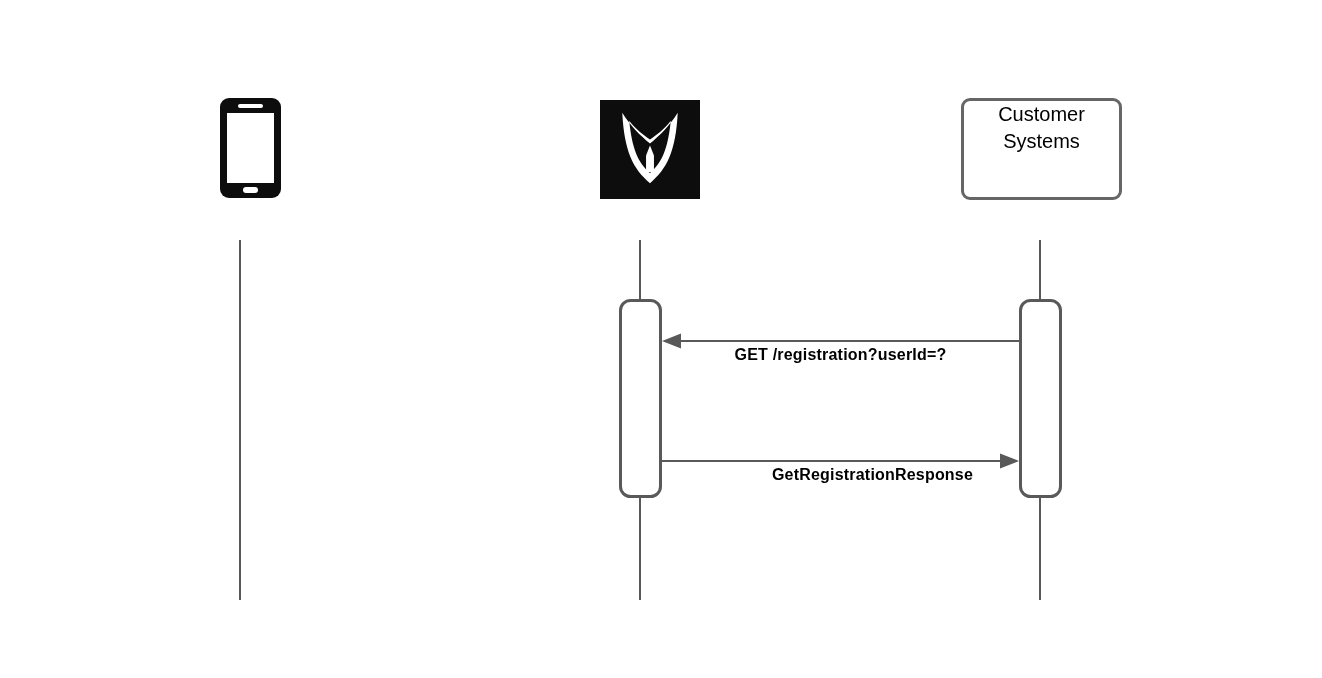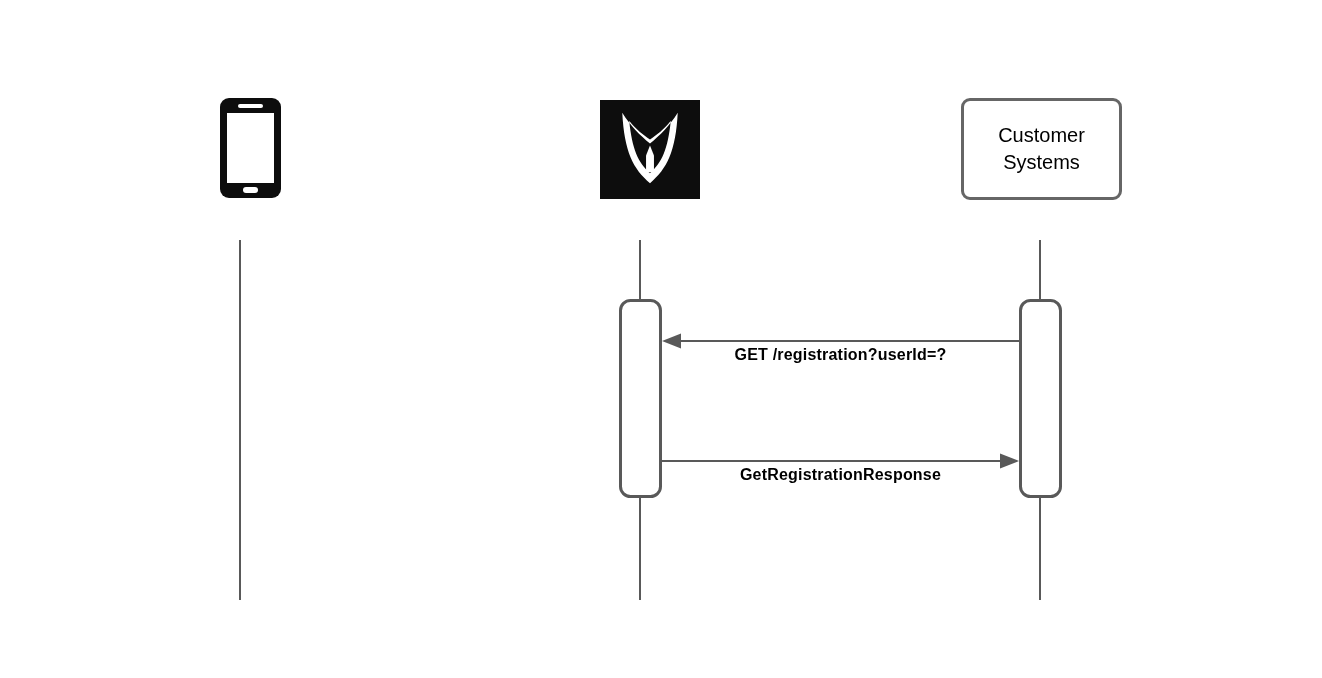--- a/index.html
+++ b/index.html
@@ -27,21 +27,21 @@
     display: flex; align-items: center; justify-content: center;
   }
 
   
   .participant-box {
     left: 961px; top: 98px; width: 161px; height: 102px;
     box-sizing: border-box;
     background: #ffffff;
     border: 3px solid #666666;
     border-radius: 9px;
-    display: flex; align-items: center; justify-content: center;
+    display: flex; align-items: flex-start; justify-content: center;
     text-align: center;
     font-size: 20px;
     line-height: 27px;
     color: #000000;
     padding: 0 10px;
   }
 
   
   .line-layer { left: 0; top: 0; width: 1322px; height: 678px; }
 
@@ -49,21 +49,21 @@
   .msg-label {
     left: 662px; width: 357px;
     text-align: center;
     font-size: 16px;
     font-weight: bold;
     color: #000000;
     letter-spacing: 0.2px;
     white-space: nowrap;
   }
   .msg-label-1 { top: 346px; }
-  .msg-label-2 { top: 466px; }
+  .msg-label-2 { top: 466px; margin-left: 32px; }
 </style>
 </head>
 <body>
 
 <div class="canvas">
 
   <div class="abs phone-wrap">
     <svg width="61" height="100" viewBox="0 0 61 100">
       <rect x="0" y="0" width="61" height="100" rx="9" fill="#0d0d0d"></rect>
       <rect x="18" y="6" width="25" height="4" rx="2" fill="#ffffff"></rect>

